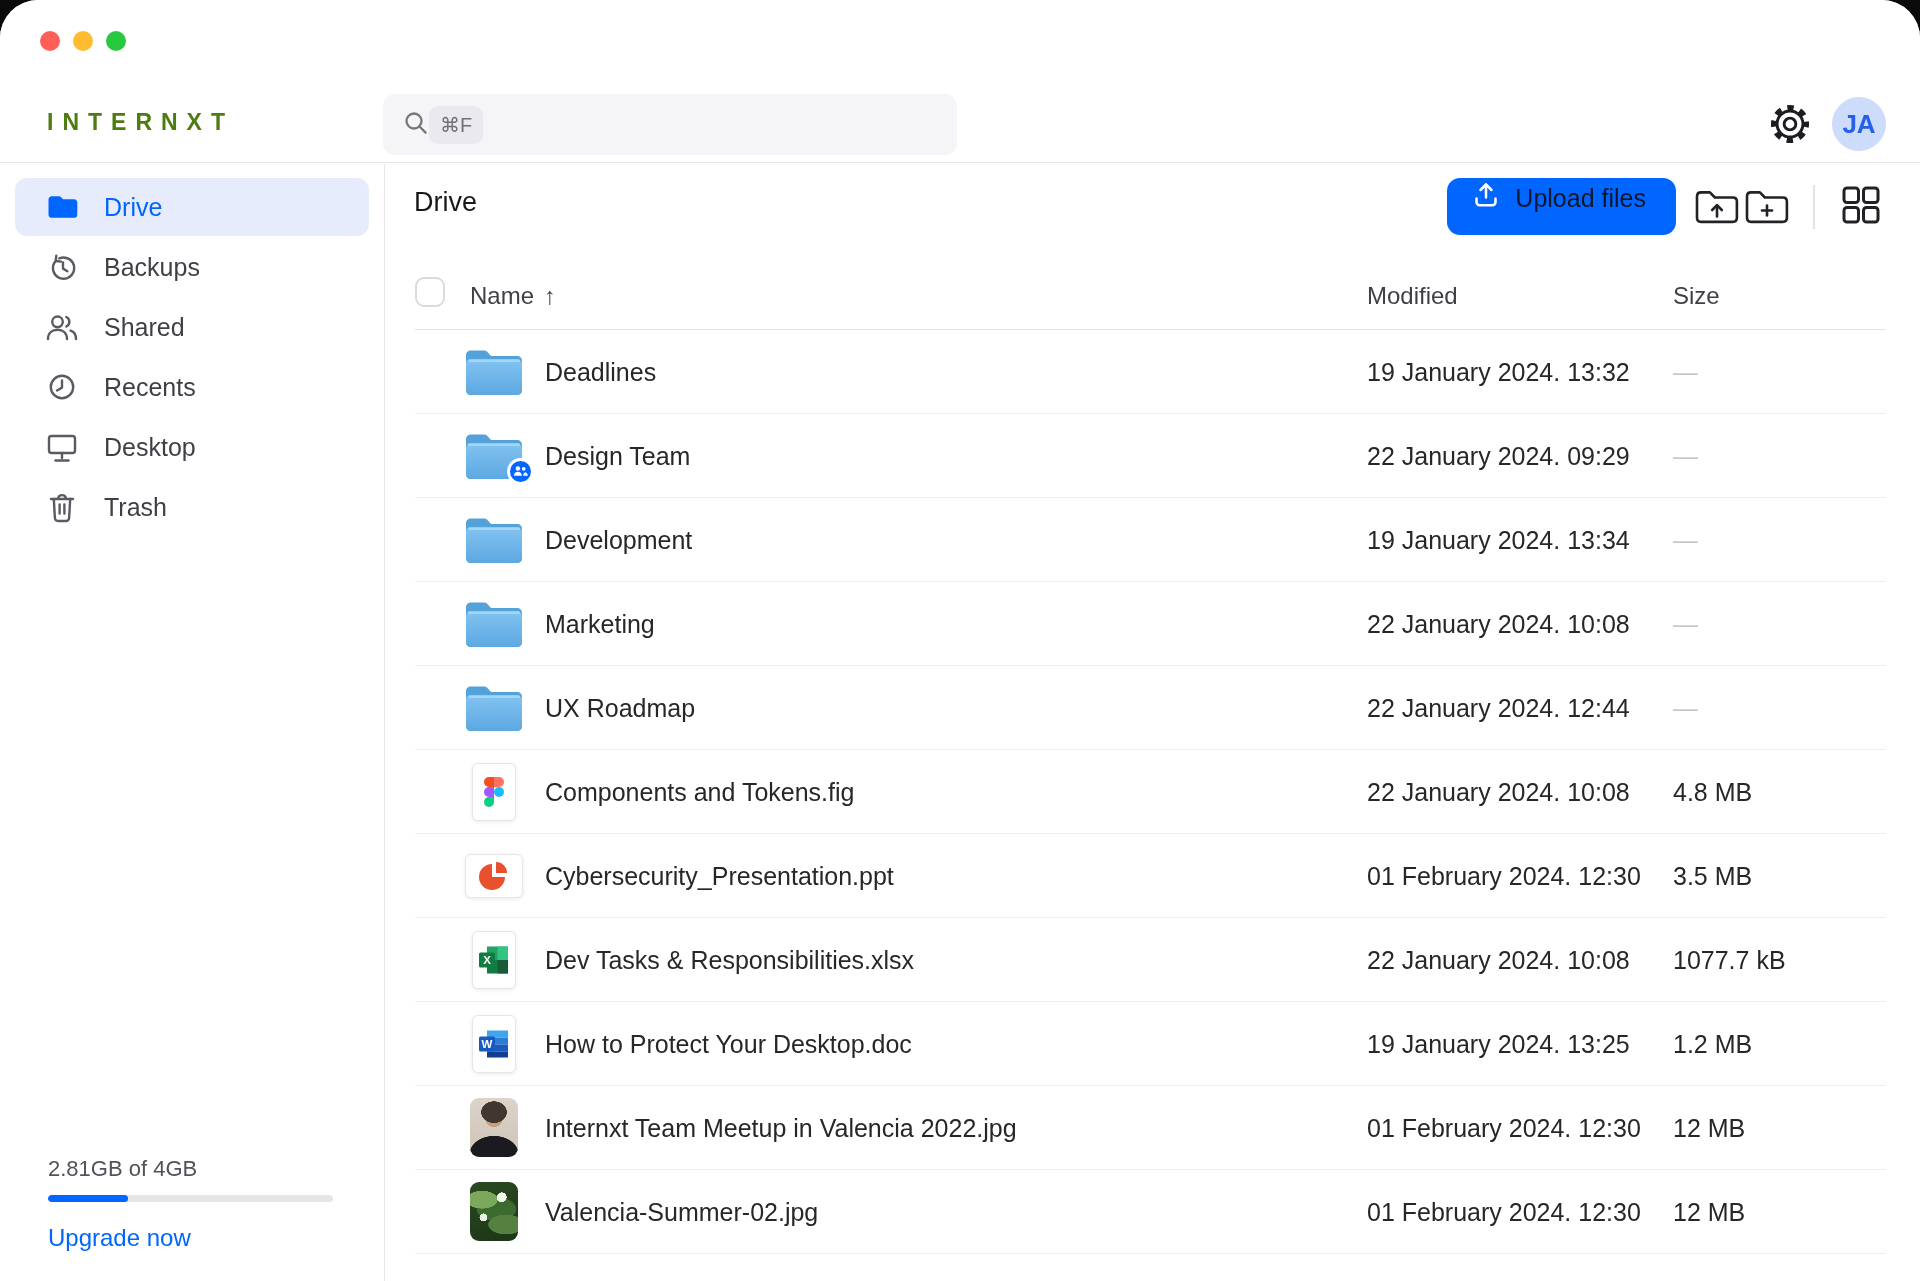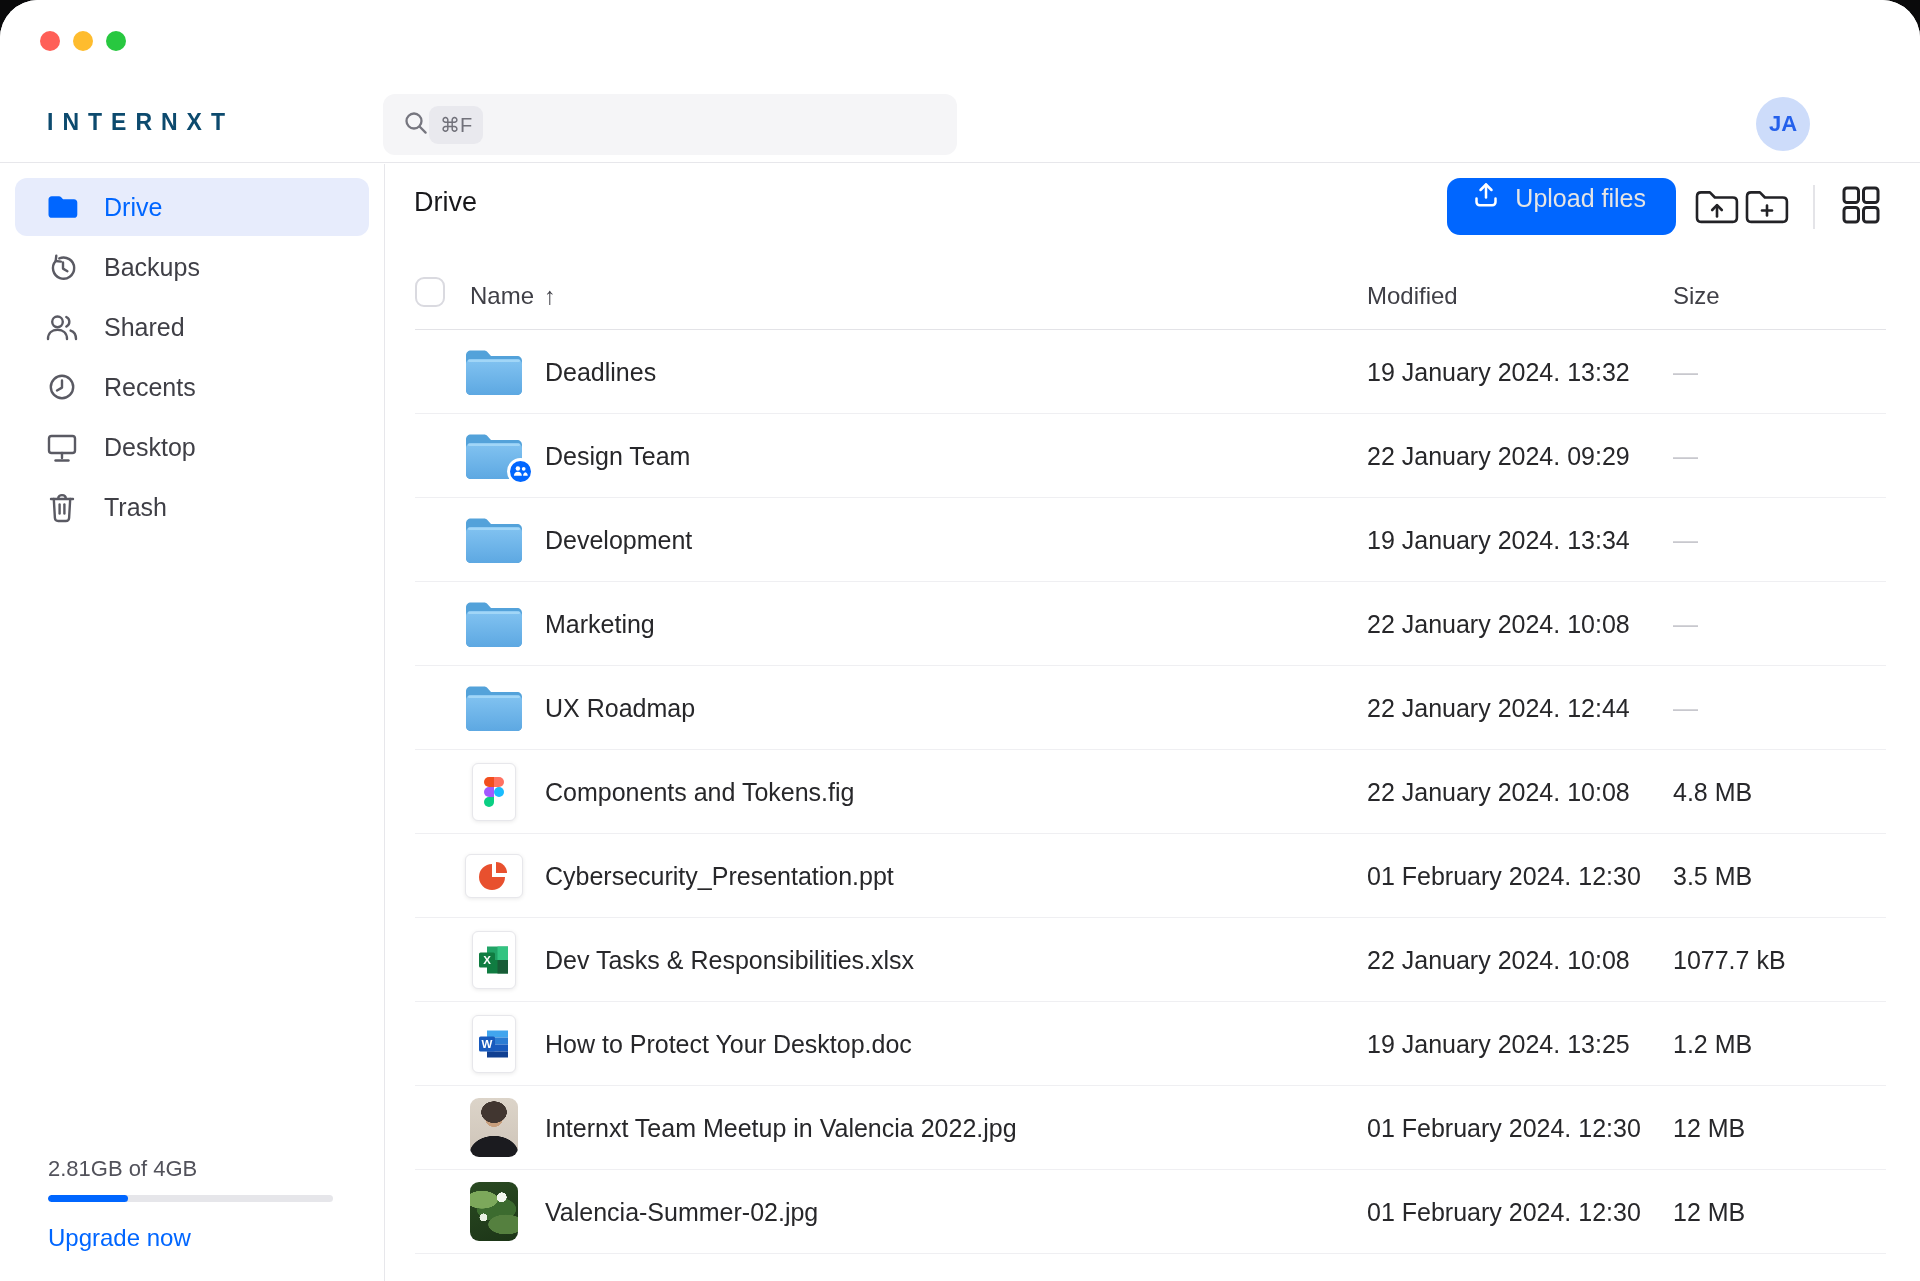--- a/index.html
+++ b/index.html
@@ -19,31 +19,31 @@
     overflow:hidden;
   }
   .window{
     position:relative;width:1920px;height:1281px;background:#fff;
     border-radius:38px 38px 0 0;overflow:hidden;
   }
   
   .topbar{position:absolute;top:0;left:0;right:0;height:163px;background:#fff;border-bottom:1px solid var(--divider);}
   .traffic-lights{position:absolute;left:40px;top:31px;display:flex;gap:13px;}
   .traffic-lights span{width:20px;height:20px;border-radius:50%;display:block;}
-  .logo{position:absolute;left:47px;top:109px;font-size:23px;font-weight:700;letter-spacing:9px;color:#0c4a6e;}
+  .logo{position:absolute;left:47px;top:109px;font-size:23px;font-weight:700;letter-spacing:9px;color:#4d7c0f;}
   .search{
     position:absolute;left:383px;top:94px;width:574px;height:61px;background:#F5F5F7;
     border-radius:12px;display:flex;align-items:center;padding:0 14px 0 20px;cursor:text;
   }
   .search .placeholder{flex:1;margin-left:14px;font-size:24px;color:var(--text-soft);}
   .search .kbd{background:#E9E9EE;border-radius:9px;padding:7px 11px;font-size:20px;color:var(--text-soft);}
   .gear-btn{position:absolute;left:1766px;top:101px;width:48px;height:48px;border:none;background:transparent;cursor:pointer;display:flex;align-items:center;justify-content:center;}
   .avatar{
-    position:absolute;left:1756px;top:97px;width:54px;height:54px;border-radius:50%;
-    background:#CDDCFA;color:#2460EB;font-weight:700;font-size:22px;
+    position:absolute;left:1832px;top:97px;width:54px;height:54px;border-radius:50%;
+    background:#CDDCFA;color:#2460EB;font-weight:700;font-size:26px;
     display:flex;align-items:center;justify-content:center;cursor:pointer;
   }
   
   .sidebar{position:absolute;top:164px;left:0;width:385px;bottom:0;background:#fff;border-right:1px solid var(--divider);}
   .nav{position:absolute;top:14px;left:0;right:0;}
   .nav-item{
     height:58px;margin:0 15px 2px 15px;border-radius:12px;display:flex;align-items:center;
     padding-left:30px;gap:25px;font-size:25px;color:var(--text-mid);cursor:pointer;
   }
   .nav-item .nicon{width:34px;display:flex;align-items:center;justify-content:center;}
@@ -52,21 +52,21 @@
   .storage .usage{font-size:22px;color:#52525B;}
   .storage .bar{margin-top:13px;height:7px;border-radius:4px;background:#E6E6EA;overflow:hidden;}
   .storage .fill{height:100%;background:var(--accent);border-radius:4px;}
   .storage .upgrade{display:inline-block;margin-top:22px;font-size:24px;font-weight:500;color:var(--accent);text-decoration:none;cursor:pointer;}
   
   .content{position:absolute;top:164px;left:386px;right:0;bottom:0;background:#fff;}
   .page-title{position:absolute;left:28px;top:23px;font-size:27px;font-weight:500;color:var(--text-dark);}
   .actions{position:absolute;top:14px;right:34px;height:57px;display:flex;align-items:center;}
   .upload-btn{
     height:57px;padding:0 30px 17px 24px;border:none;border-radius:13px;background:var(--accent);
-    color:#e5e5e5;font-size:25px;font-weight:500;font-family:inherit;display:flex;align-items:center;gap:14px;cursor:pointer;
+    color:#0f172a;font-size:25px;font-weight:500;font-family:inherit;display:flex;align-items:center;gap:14px;cursor:pointer;
   }
   .icon-btn{width:50px;height:50px;border:none;background:transparent;display:flex;align-items:center;justify-content:center;cursor:pointer;}
   .icon-btn.first{margin-left:16px;}
   .vdiv{width:2px;height:44px;background:#E4E4E8;margin:0 21px;}
   
   .table{position:absolute;left:29px;right:34px;top:98px;}
   .thead{position:relative;height:68px;border-bottom:1px solid #E3E3E7;}
   .checkbox{position:absolute;left:0;top:15px;width:30px;height:30px;border:2px solid #DADAE0;border-radius:9px;background:#fff;cursor:pointer;}
   .th{position:absolute;top:50%;transform:translateY(-50%);font-size:24px;color:var(--text-mid);}
   .th.name{left:55px;display:flex;align-items:center;gap:10px;cursor:pointer;}

